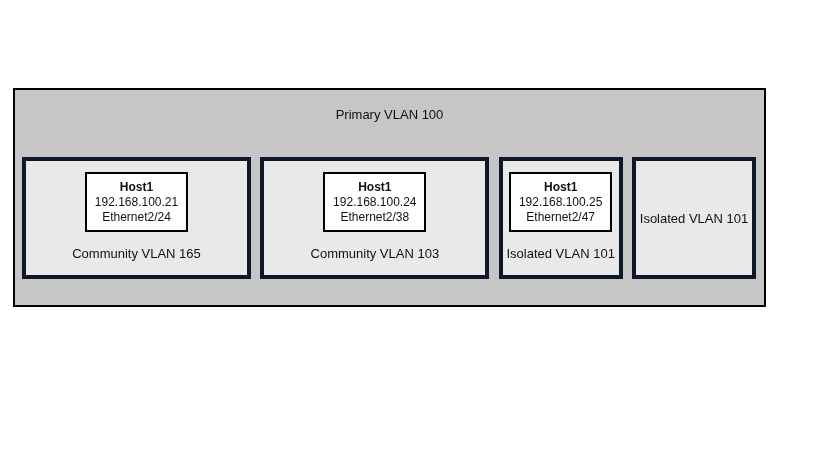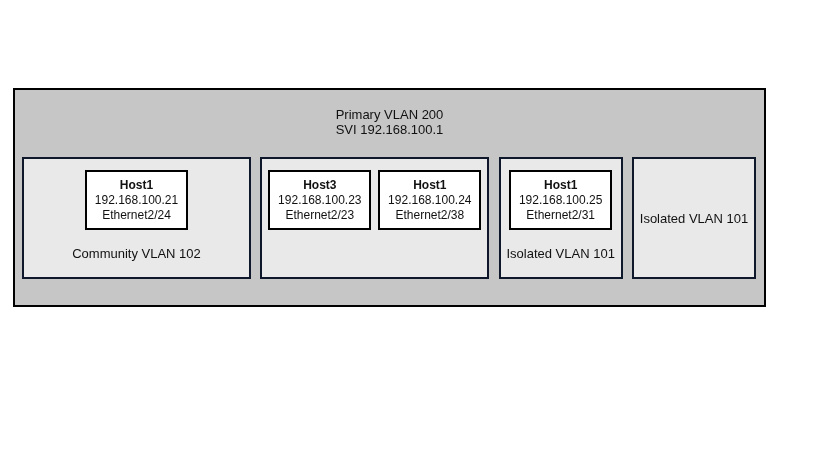--- a/index.html
+++ b/index.html
@@ -32,21 +32,21 @@
   .vlan-row {
     position: absolute;
     left: 7px; top: 67px;
     width: 734px; height: 122px;
     display: flex;
     justify-content: space-between;
   }
 
   .vlan-box {
     background: #e9e9e9;
-    border: 2px solid #0f172a;
+    border: 4px solid #0f172a;
     height: 122px;
     display: flex;
     flex-direction: column;
   }
   .vlan-box.community { width: 229px; }
   .vlan-box.isolated  { width: 124px; }
 
   .hosts {
     display: flex;
     justify-content: center;
@@ -78,58 +78,53 @@
     white-space: nowrap;
   }
 </style>
 </head>
 <body>
 
 <div class="canvas">
   <div class="outer-box">
 
     <div class="primary-title">
-      <div>Primary VLAN 200</div>
-      <div>SVI 192.168.100.1</div>
+      <div>Primary VLAN 100</div>
     </div>
 
     <div class="vlan-row">
 
       <div class="vlan-box community">
         <div class="hosts">
           <div class="host-box">
             <div class="host-name">Host1</div>
             <div>192.168.100.21</div>
             <div>Ethernet2/24</div>
           </div>
         </div>
-        <div class="vlan-label">Community VLAN 102</div>
+        <div class="vlan-label">Community VLAN 165</div>
       </div>
 
       <div class="vlan-box community">
         <div class="hosts">
-          <div class="host-box">
-            <div class="host-name">Host3</div>
-            <div>192.168.100.23</div>
-            <div>Ethernet2/23</div>
-          </div>
           <div class="host-box">
             <div class="host-name">Host1</div>
             <div>192.168.100.24</div>
             <div>Ethernet2/38</div>
           </div>
         </div>
+        <div class="vlan-label">Community VLAN 103</div>
       </div>
 
       <div class="vlan-box isolated">
         <div class="hosts">
           <div class="host-box">
             <div class="host-name">Host1</div>
             <div>192.168.100.25</div>
-            <div>Ethernet2/31</div>
+            <div>Ethernet2/47</div>
           </div>
         </div>
         <div class="vlan-label">Isolated VLAN 101</div>
       </div>
 
       <div class="vlan-box isolated">
         <div class="vlan-label">Isolated VLAN 101</div>
       </div>
 
     </div>

